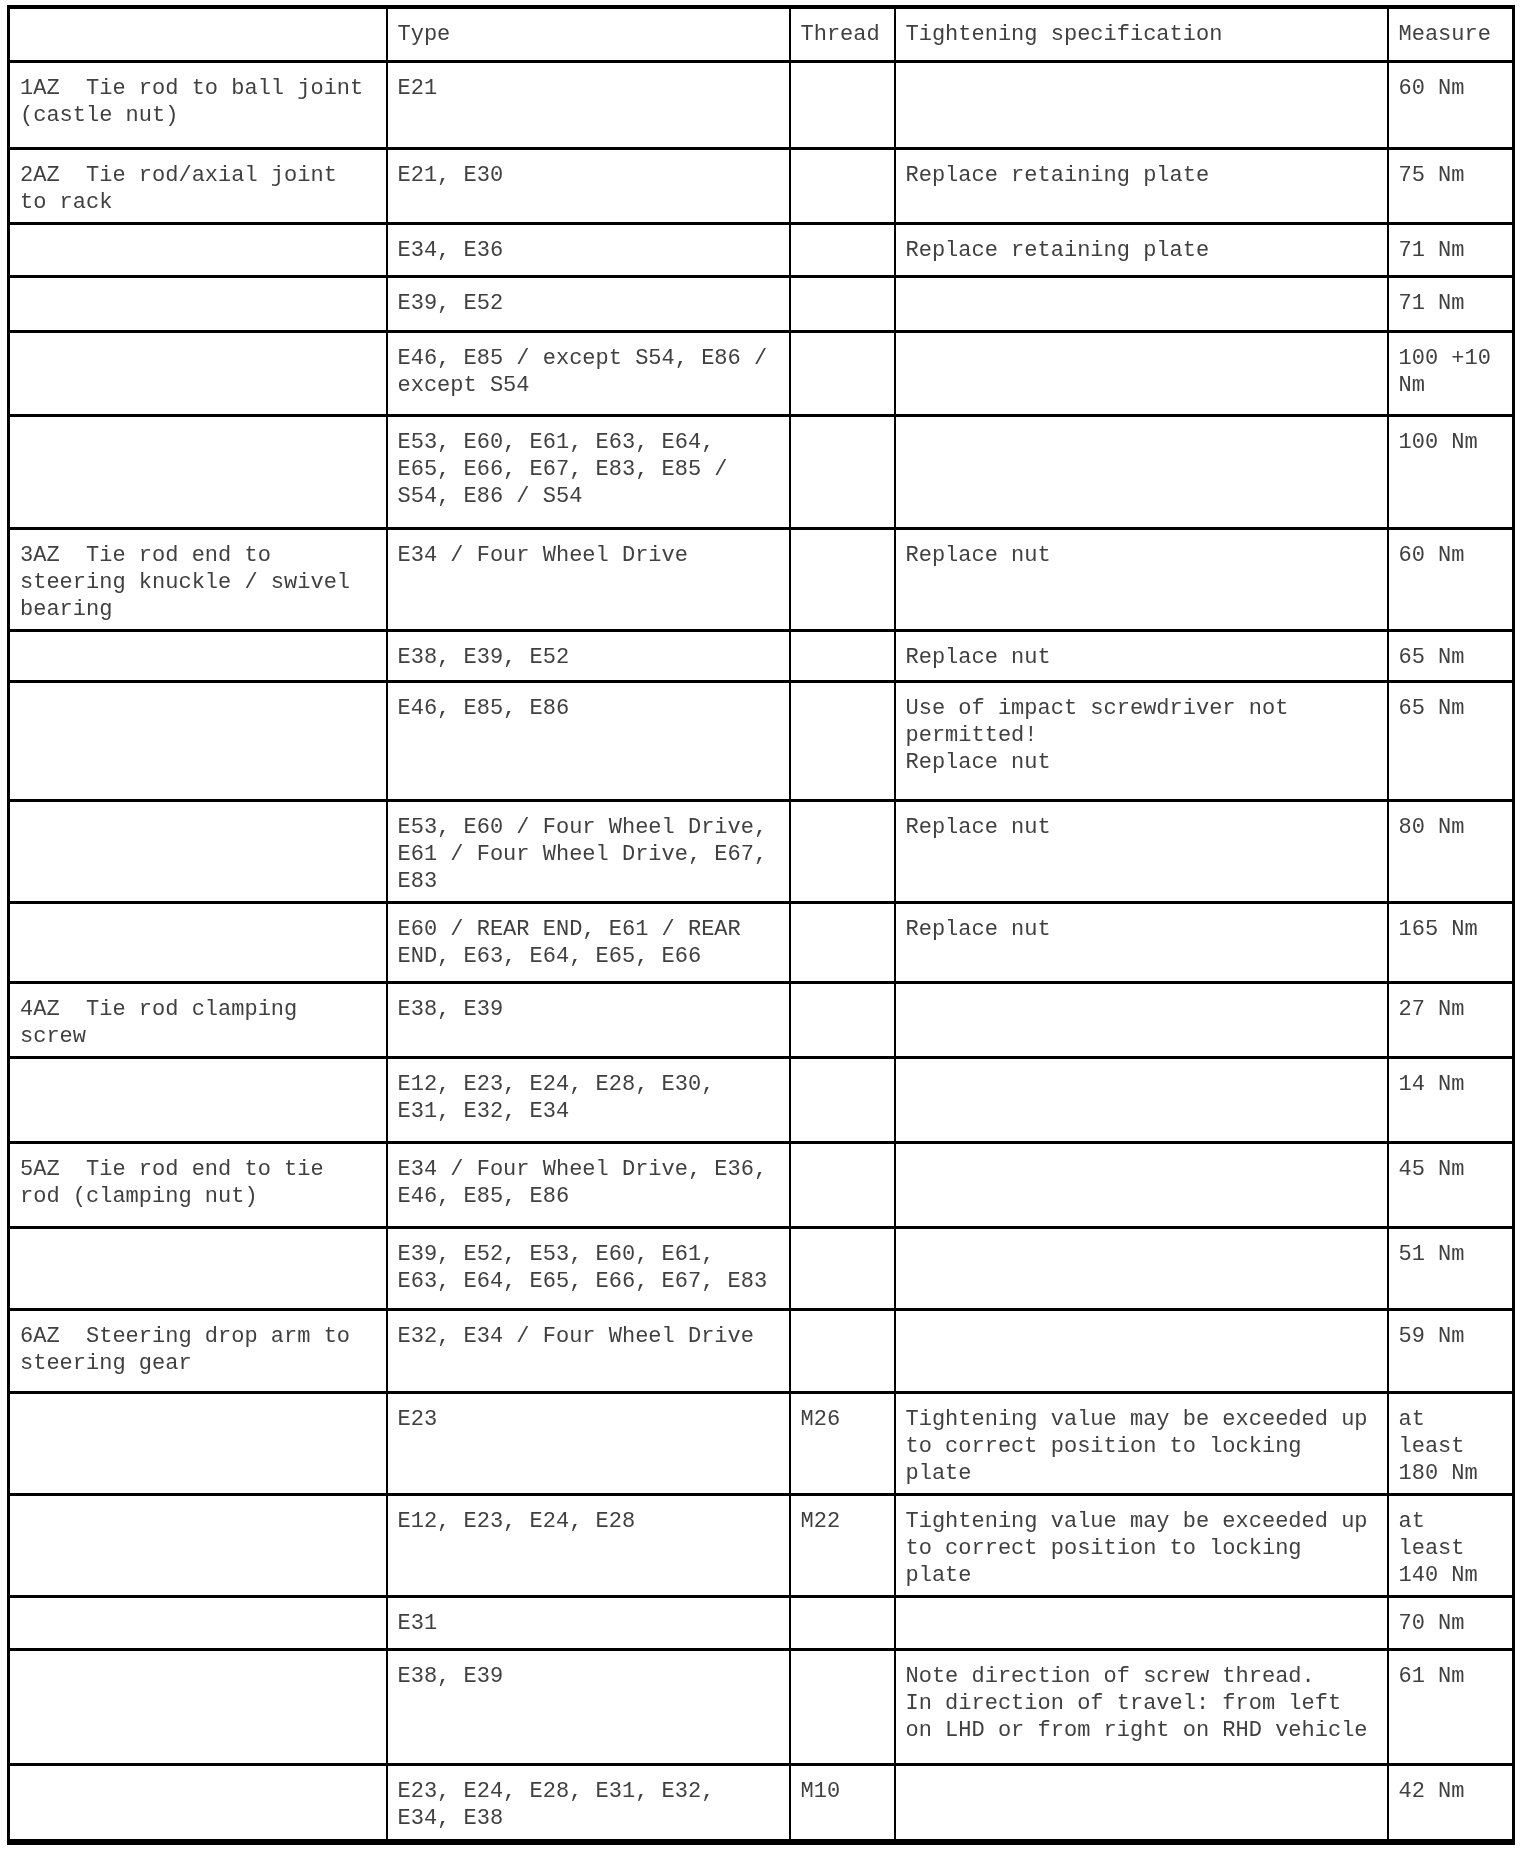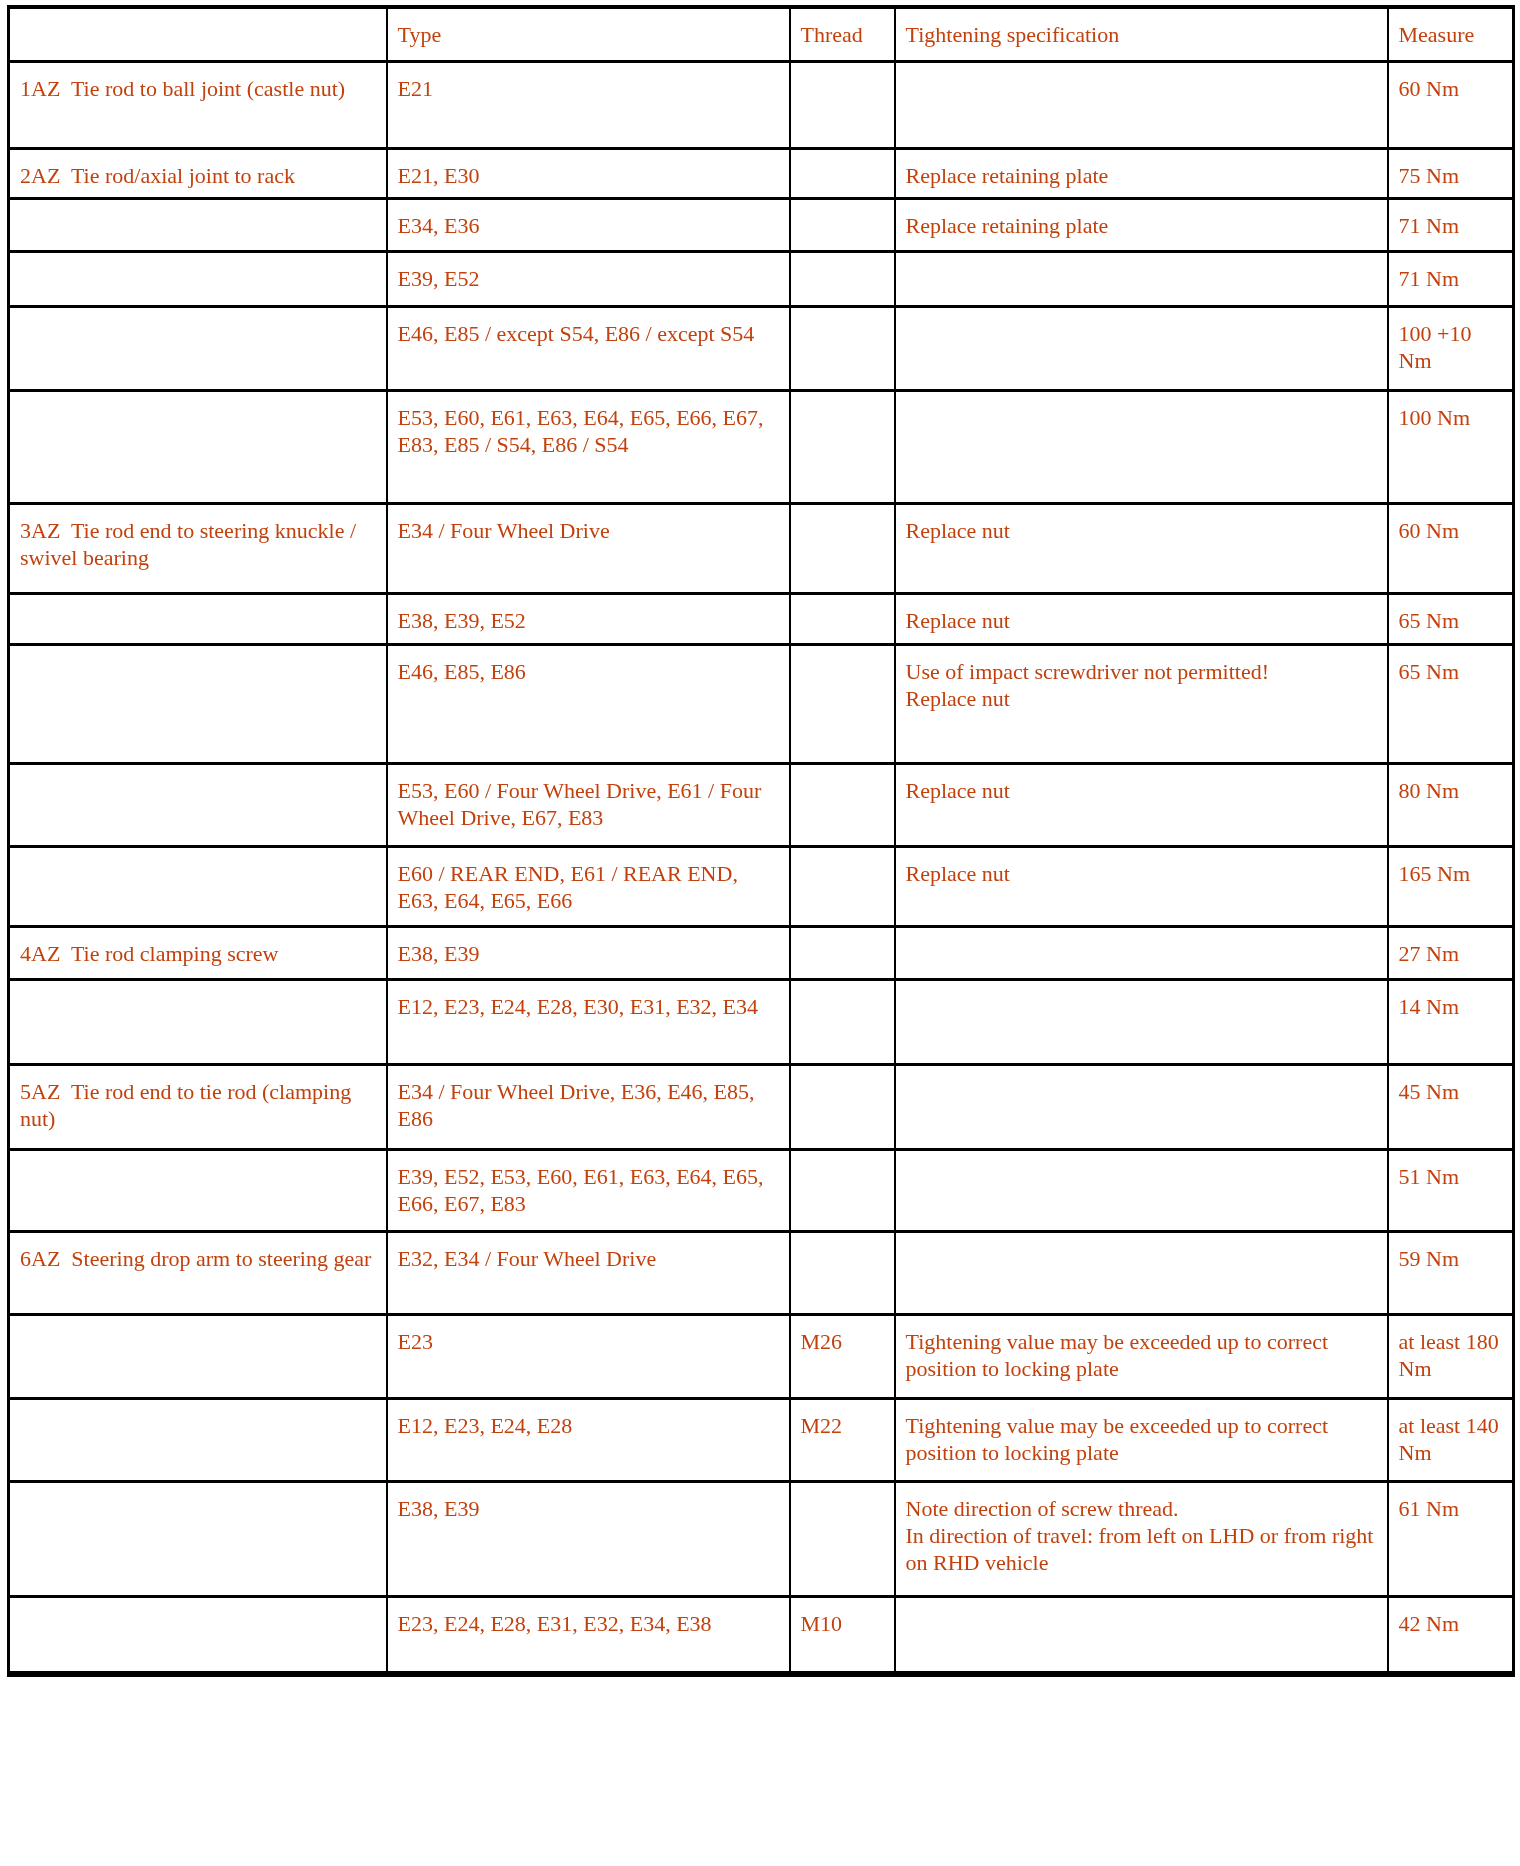--- a/index.html
+++ b/index.html
@@ -14,24 +14,24 @@
     background: #ffffff;
     box-sizing: border-box;
     padding: 5px 8px 0 7px;
     font-family: "Liberation Sans", sans-serif;
     color: #000;
   }
   table.spec {
     border-collapse: collapse;
     table-layout: fixed;
     width: 1505px;
-    font-family: Liberation Serif, serif;
+    font-family: Liberation Mono, monospace;
     font-size: 22px;
     line-height: 27px;
-    color: #c2410c;
+    color: #404040;
     border: 3px solid #000;
     border-top-width: 4px;
     border-bottom-width: 6px;
   }
   table.spec th, table.spec td {
     border: solid #000;
     border-width: 3px 2px;
     vertical-align: top;
     text-align: left;
     font-weight: normal;
@@ -192,20 +192,27 @@
           <td class="cell-spec">Tightening value may be exceeded up to correct position to locking plate</td>
           <td class="cell-measure">at least 180 Nm</td>
         </tr>
         <tr style="height: 83px;">
           <th class="cell-item"></th>
           <td class="cell-type">E12, E23, E24, E28</td>
           <td class="cell-thread">M22</td>
           <td class="cell-spec">Tightening value may be exceeded up to correct position to locking plate</td>
           <td class="cell-measure">at least 140 Nm</td>
         </tr>
+        <tr style="height: 53px;">
+          <th class="cell-item"></th>
+          <td class="cell-type">E31</td>
+          <td class="cell-thread"></td>
+          <td class="cell-spec"></td>
+          <td class="cell-measure">70 Nm</td>
+        </tr>
         <tr style="height: 115px;">
           <th class="cell-item"></th>
           <td class="cell-type">E38, E39</td>
           <td class="cell-thread"></td>
           <td class="cell-spec">Note direction of screw thread.
 In direction of travel: from left on LHD or from right on RHD vehicle</td>
           <td class="cell-measure">61 Nm</td>
         </tr>
         <tr style="height: 78px;">
           <th class="cell-item"></th>

